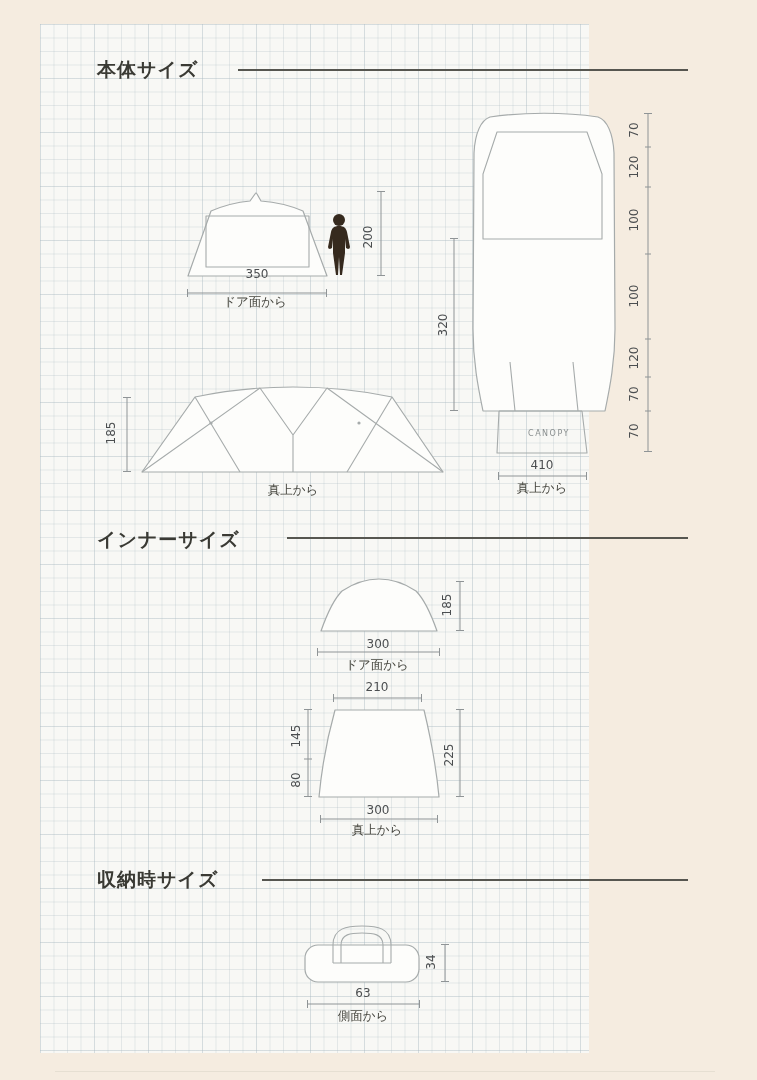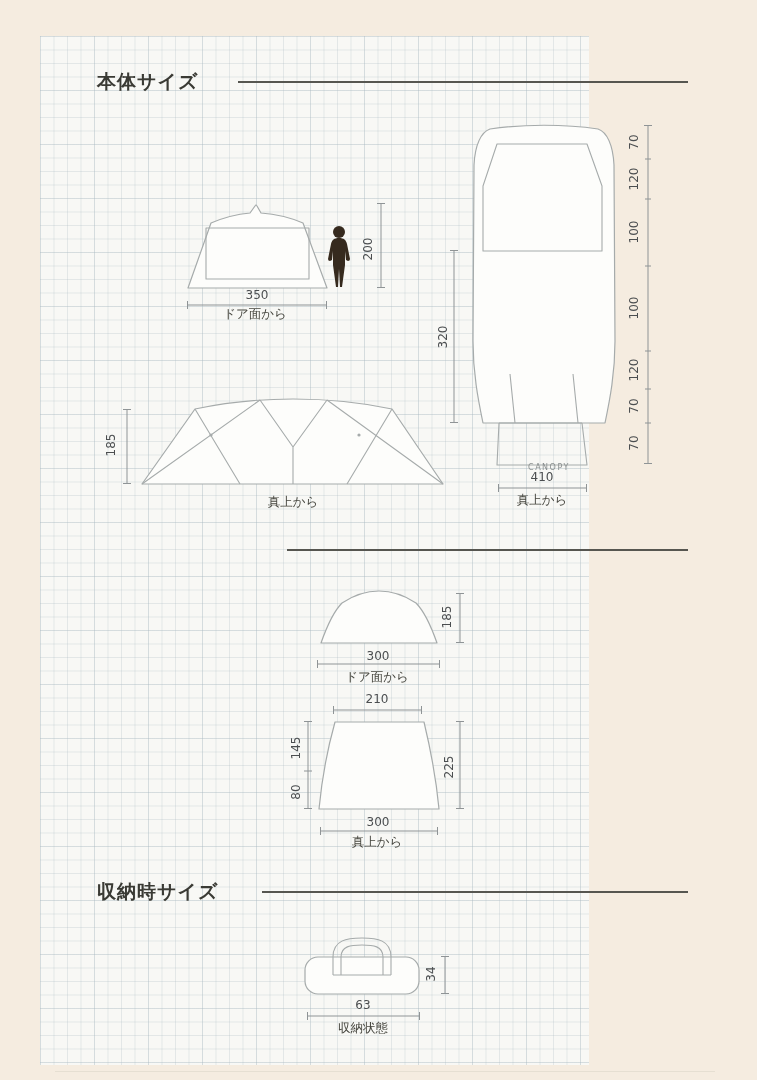--- a/index.html
+++ b/index.html
@@ -10,21 +10,20 @@
   }
   .panel{
     position:absolute;left:40px;top:24px;width:549px;height:1029px;
     background-color:#f8f8f5;
     background-image:
       linear-gradient(rgba(165,183,192,0.22) 1px, transparent 1px),
       linear-gradient(90deg, rgba(165,183,192,0.22) 1px, transparent 1px),
       linear-gradient(rgba(176,192,198,0.30) 1px, transparent 1px),
       linear-gradient(90deg, rgba(176,192,198,0.30) 1px, transparent 1px);
     background-size:54px 54px,54px 54px,13.5px 13.5px,13.5px 13.5px;
-    margin-top:12px;
   }
   .bottom-edge{position:absolute;left:55px;top:1071px;width:660px;height:1px;background:#e6dfd2;}
   .heading{
     position:absolute;font-size:19px;font-weight:700;color:#3a3a34;
     letter-spacing:1px;white-space:nowrap;
   }
   .divider{position:absolute;height:2px;background:#565650;}
   .ctr{position:absolute;transform:translate(-50%,-50%);white-space:nowrap;}
   .vctr{position:absolute;transform:translate(-50%,-50%) rotate(-90deg);white-space:nowrap;}
   .num{font-size:12px;color:#4b4e50;}
@@ -59,30 +58,30 @@
     <line class="dim" x1="0" y1="0.5" x2="8" y2="0.5"></line>
     <line class="dim" x1="0" y1="84.5" x2="8" y2="84.5"></line>
   </svg>
   <span class="vctr num" style="left:328px;top:213px;">200</span>
 
   <svg style="left:147px;top:265px;" width="140" height="8" viewBox="0 0 140 8">
     <line class="dim" x1="0.5" y1="4" x2="139.5" y2="4"></line>
     <line class="dim" x1="0.5" y1="0" x2="0.5" y2="8"></line>
     <line class="dim" x1="139.5" y1="0" x2="139.5" y2="8"></line>
   </svg>
-  <span class="ctr num" style="left:217px;top:259px;">350</span>
+  <span class="ctr num" style="left:217px;top:250px;">350</span>
   <span class="ctr cap" style="left:215px;top:278px;">ドア面から</span>
 
   <svg style="left:428px;top:85px;" width="152" height="348" viewBox="0 0 152 348">
     <path class="shape" d="M22,8 C55,3 97,3 130,8 C139,11 145,24 146,44 L147,220 C147,252 142,278 137,302 L15,302 C10,278 5,252 5,220 L6,44 C7,24 13,11 22,8 Z"></path>
     <path class="shape-line" d="M29,23 L119,23 L134,65 L134,130 L15,130 L15,65 Z"></path>
     <path class="shape-line" d="M42,253 L47,302 M105,253 L110,302"></path>
     <path class="shape-line" d="M31,302 L114,302 M31,302 L29,344 L119,344 L114,302"></path>
   </svg>
-  <span class="ctr canopy-txt" style="left:501px;top:431px;padding-left:16px;">CANOPY</span>
+  <span class="ctr canopy-txt" style="left:501px;top:409px;padding-left:16px;">CANOPY</span>
 
   <svg style="left:410px;top:214px;" width="8" height="173" viewBox="0 0 8 173">
     <line class="dim" x1="4" y1="0.5" x2="4" y2="172.5"></line>
     <line class="dim" x1="0" y1="0.5" x2="8" y2="0.5"></line>
     <line class="dim" x1="0" y1="172.5" x2="8" y2="172.5"></line>
   </svg>
   <span class="vctr num" style="left:403px;top:301px;">320</span>
 
   <svg style="left:604px;top:89px;" width="8" height="339" viewBox="0 0 8 339">
     <line class="dim" x1="4" y1="0.5" x2="4" y2="338.5"></line>
@@ -121,20 +120,21 @@
   </svg>
 
   <svg style="left:83px;top:373px;" width="8" height="75" viewBox="0 0 8 75">
     <line class="dim" x1="4" y1="0.5" x2="4" y2="74.5"></line>
     <line class="dim" x1="0" y1="0.5" x2="8" y2="0.5"></line>
     <line class="dim" x1="0" y1="74.5" x2="8" y2="74.5"></line>
   </svg>
   <span class="vctr num" style="left:71px;top:409px;">185</span>
   <span class="ctr cap" style="left:253px;top:466px;">真上から</span>
 
+  <div class="heading" style="left:57px;top:503px;">インナーサイズ</div>
   <div class="divider" style="left:247px;top:513px;width:401px;"></div>
 
   <svg style="left:278px;top:553px;" width="122" height="56" viewBox="0 0 122 56">
     <path class="shape" d="M3,54 C9,37 16,22 24,14 Q42,2 61,2 Q80,2 98,14 C106,22 113,37 119,54 Z"></path>
   </svg>
 
   <svg style="left:416px;top:557px;" width="8" height="50" viewBox="0 0 8 50">
     <line class="dim" x1="4" y1="0.5" x2="4" y2="49.5"></line>
     <line class="dim" x1="0" y1="0.5" x2="8" y2="0.5"></line>
     <line class="dim" x1="0" y1="49.5" x2="8" y2="49.5"></line>
@@ -200,17 +200,17 @@
     <line class="dim" x1="0" y1="37.5" x2="8" y2="37.5"></line>
   </svg>
   <span class="vctr num" style="left:391px;top:938px;">34</span>
 
   <svg style="left:267px;top:976px;" width="113" height="8" viewBox="0 0 113 8">
     <line class="dim" x1="0.5" y1="4" x2="112.5" y2="4"></line>
     <line class="dim" x1="0.5" y1="0" x2="0.5" y2="8"></line>
     <line class="dim" x1="112.5" y1="0" x2="112.5" y2="8"></line>
   </svg>
   <span class="ctr num" style="left:323px;top:969px;">63</span>
-  <span class="ctr cap" style="left:323px;top:992px;">収納状態</span>
+  <span class="ctr cap" style="left:323px;top:992px;">側面から</span>
 
 </div>
 
 <div class="bottom-edge"></div>
 
 </body></html>

